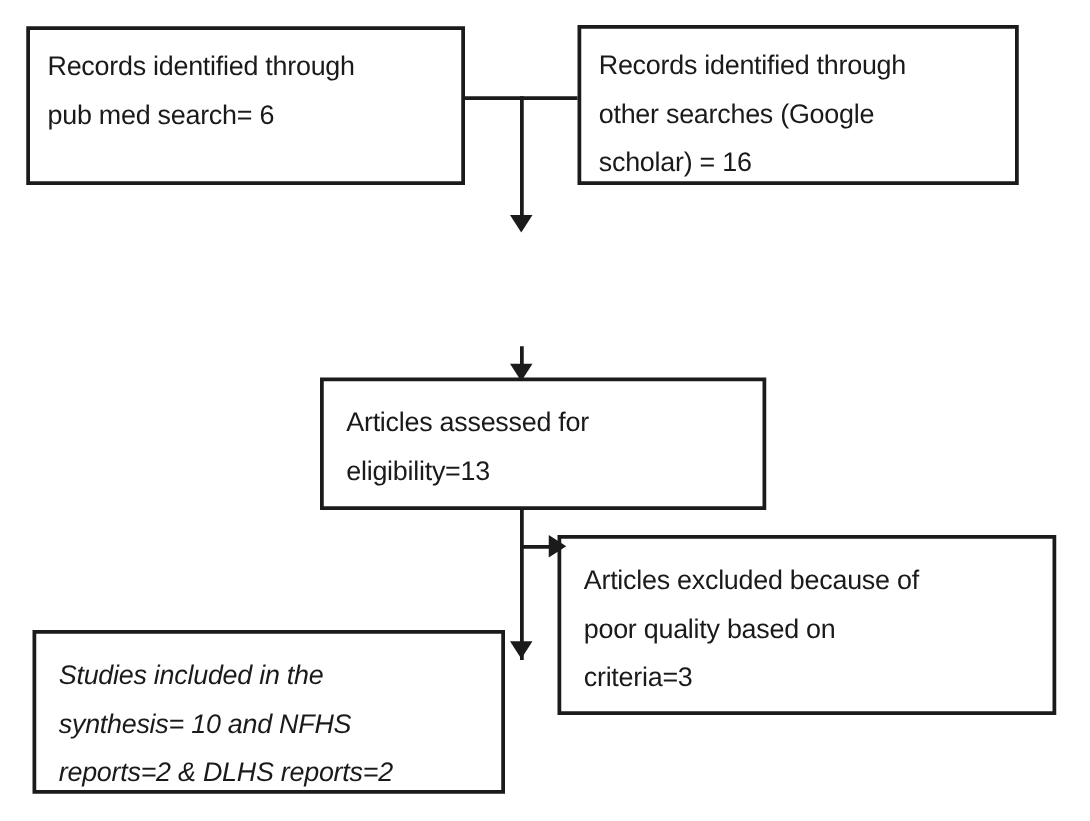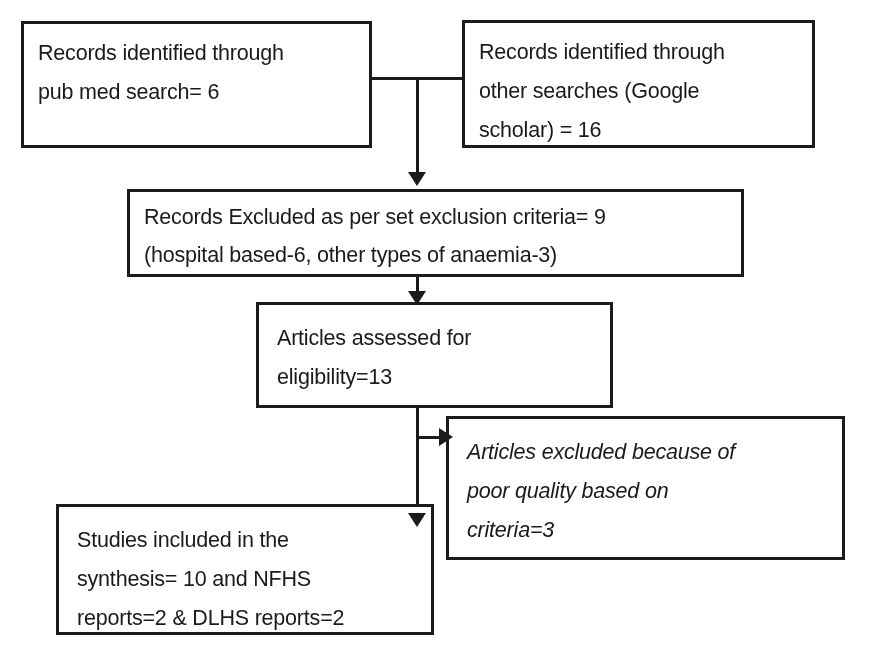--- a/index.html
+++ b/index.html
@@ -37,22 +37,22 @@
     letter-spacing: -0.2px;
     white-space: pre-line;
     font-family: "Liberation Sans", sans-serif;
   }
 
   
   #box-pubmed      { left: 21px;  top: 21px;  width: 351px; height: 127px; }
   #box-other       { left: 462px; top: 20px;  width: 353px; height: 128px; }
   #box-excluded    { left: 127px; top: 189px; width: 617px; height: 88px;  }
   #box-eligibility { left: 256px; top: 302px; width: 357px; height: 106px; padding-left: 19px; }
-  #box-poorquality { left: 446px; top: 416px; width: 399px; height: 144px; font-style: italic; }
-  #box-included    { left: 56px;  top: 504px; width: 378px; height: 131px; }
+  #box-poorquality { left: 446px; top: 428px; width: 399px; height: 144px; }
+  #box-included    { left: 26px;  top: 504px; width: 378px; height: 131px; font-style: italic; }
 
   #box-excluded .box-text    { top: 6px; line-height: 38px; }
   #box-eligibility .box-text { left: 18px; top: 14px; }
   #box-poorquality .box-text { left: 18px; top: 14px; }
   #box-included .box-text    { left: 18px; top: 14px; }
 
   
   .conn {
     position: absolute;
     background: #1b1b1b;
@@ -108,24 +108,20 @@
     <div class="box-text">Records identified through
 pub med search= 6</div>
   </div>
 
   <div class="flow-box" id="box-other">
     <div class="box-text">Records identified through
 other searches (Google
 scholar) = 16</div>
   </div>
 
-  <div class="flow-box" id="box-excluded">
-    <div class="box-text">Records Excluded as per set exclusion criteria= 9
-(hospital based-6, other types of anaemia-3)</div>
-  </div>
 
   <div class="flow-box" id="box-eligibility">
     <div class="box-text">Articles assessed for
 eligibility=13</div>
   </div>
 
   <div class="flow-box" id="box-poorquality">
     <div class="box-text">Articles excluded because of
 poor quality based on
 criteria=3</div>

